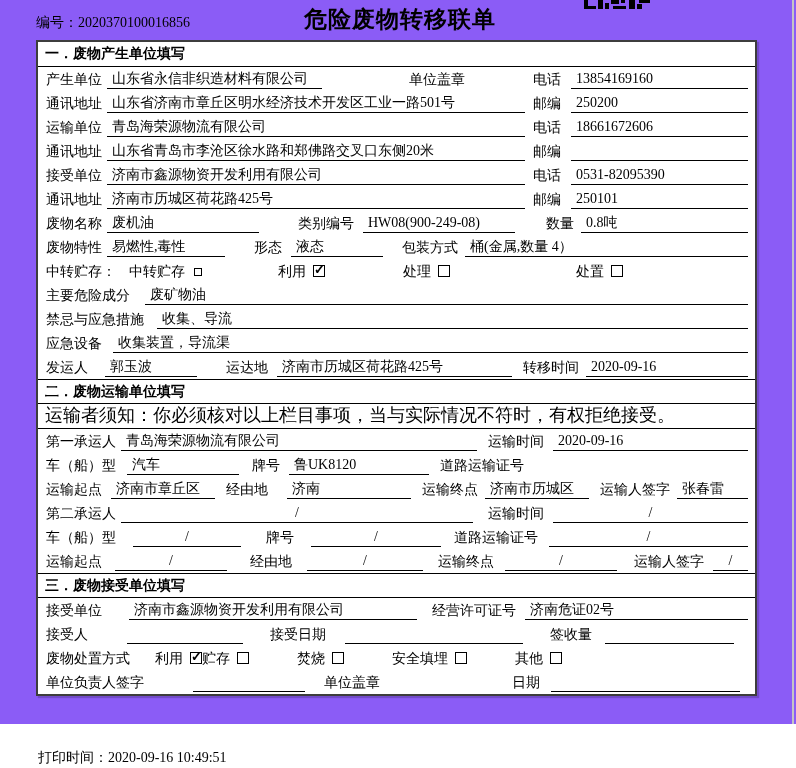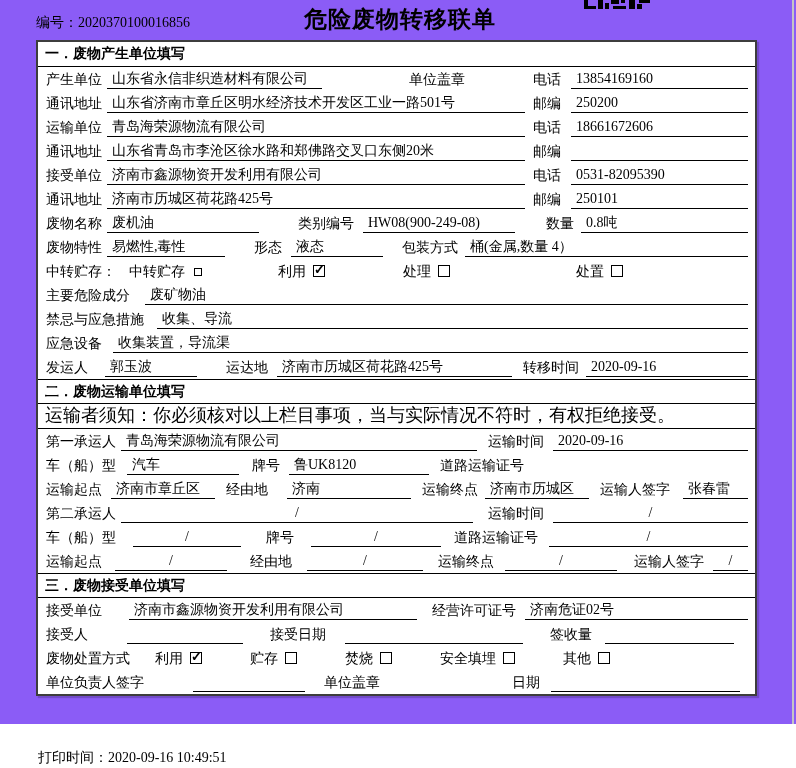--- a/index.html
+++ b/index.html
@@ -170,21 +170,21 @@
     </div>
 
     <div class="row">
       <span class="lb w-lab4">运输起点</span>
       <span class="uv" style="width:104px;margin-left:4px;">济南市章丘区</span>
       <span class="lb" style="margin-left:10px;">经由地</span>
       <span class="uv" style="width:124px;margin-left:18px;">济南</span>
       <span class="lb" style="margin-left:10px;">运输终点</span>
       <span class="uv" style="width:104px;margin-left:6px;">济南市历城区</span>
       <span class="lb" style="margin-left:10px;">运输人签字</span>
-      <span class="uv grow" style="margin-left:12px;">张春雷</span>
+      <span class="uv grow" style="margin-left:6px;">张春雷</span>
     </div>
 
     <div class="row">
       <span class="lb w-lab5">第二承运人</span>
       <span class="uv grow center">/</span>
       <span class="lb" style="margin-left:14px;">运输时间</span>
       <span class="uv center" style="width:195px;margin-left:8px;">/</span>
     </div>
 
     <div class="row">
@@ -223,21 +223,21 @@
       <span class="uv" style="width:178px;margin-left:18px;"></span>
       <span class="lb" style="margin-left:26px;">签收量</span>
       <span class="uv grow" style="margin-left:12px;margin-right:14px;"></span>
     </div>
 
     <div class="row">
       <span class="lb">废物处置方式</span>
       <span class="opt" style="margin-left:24px;">
         <span>利用</span><span class="box checked"></span>
       </span>
-      <span class="opt" style="margin-left:48px;">
+      <span class="opt" style="">
         <span>贮存</span><span class="box"></span>
       </span>
       <span class="opt" style="margin-left:48px;">
         <span>焚烧</span><span class="box"></span>
       </span>
       <span class="opt" style="margin-left:48px;">
         <span>安全填埋</span><span class="box"></span>
       </span>
       <span class="opt" style="margin-left:48px;">
         <span>其他</span><span class="box"></span>

